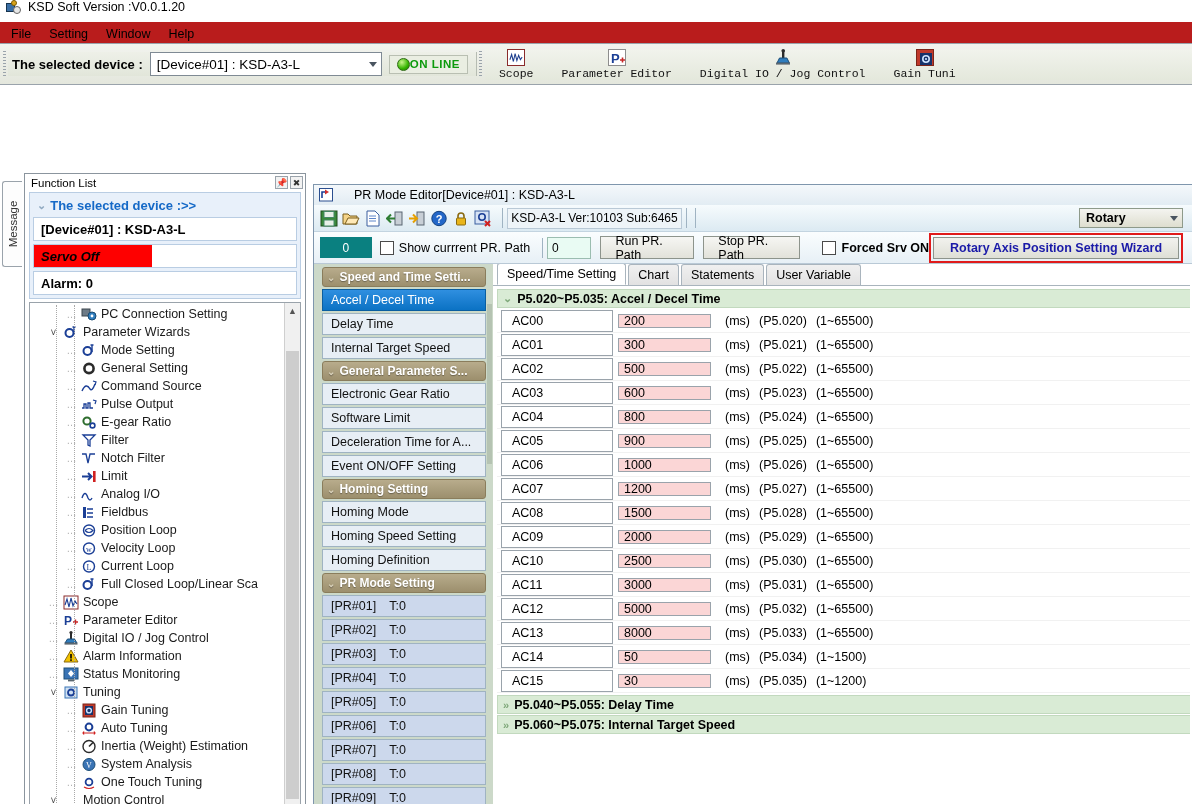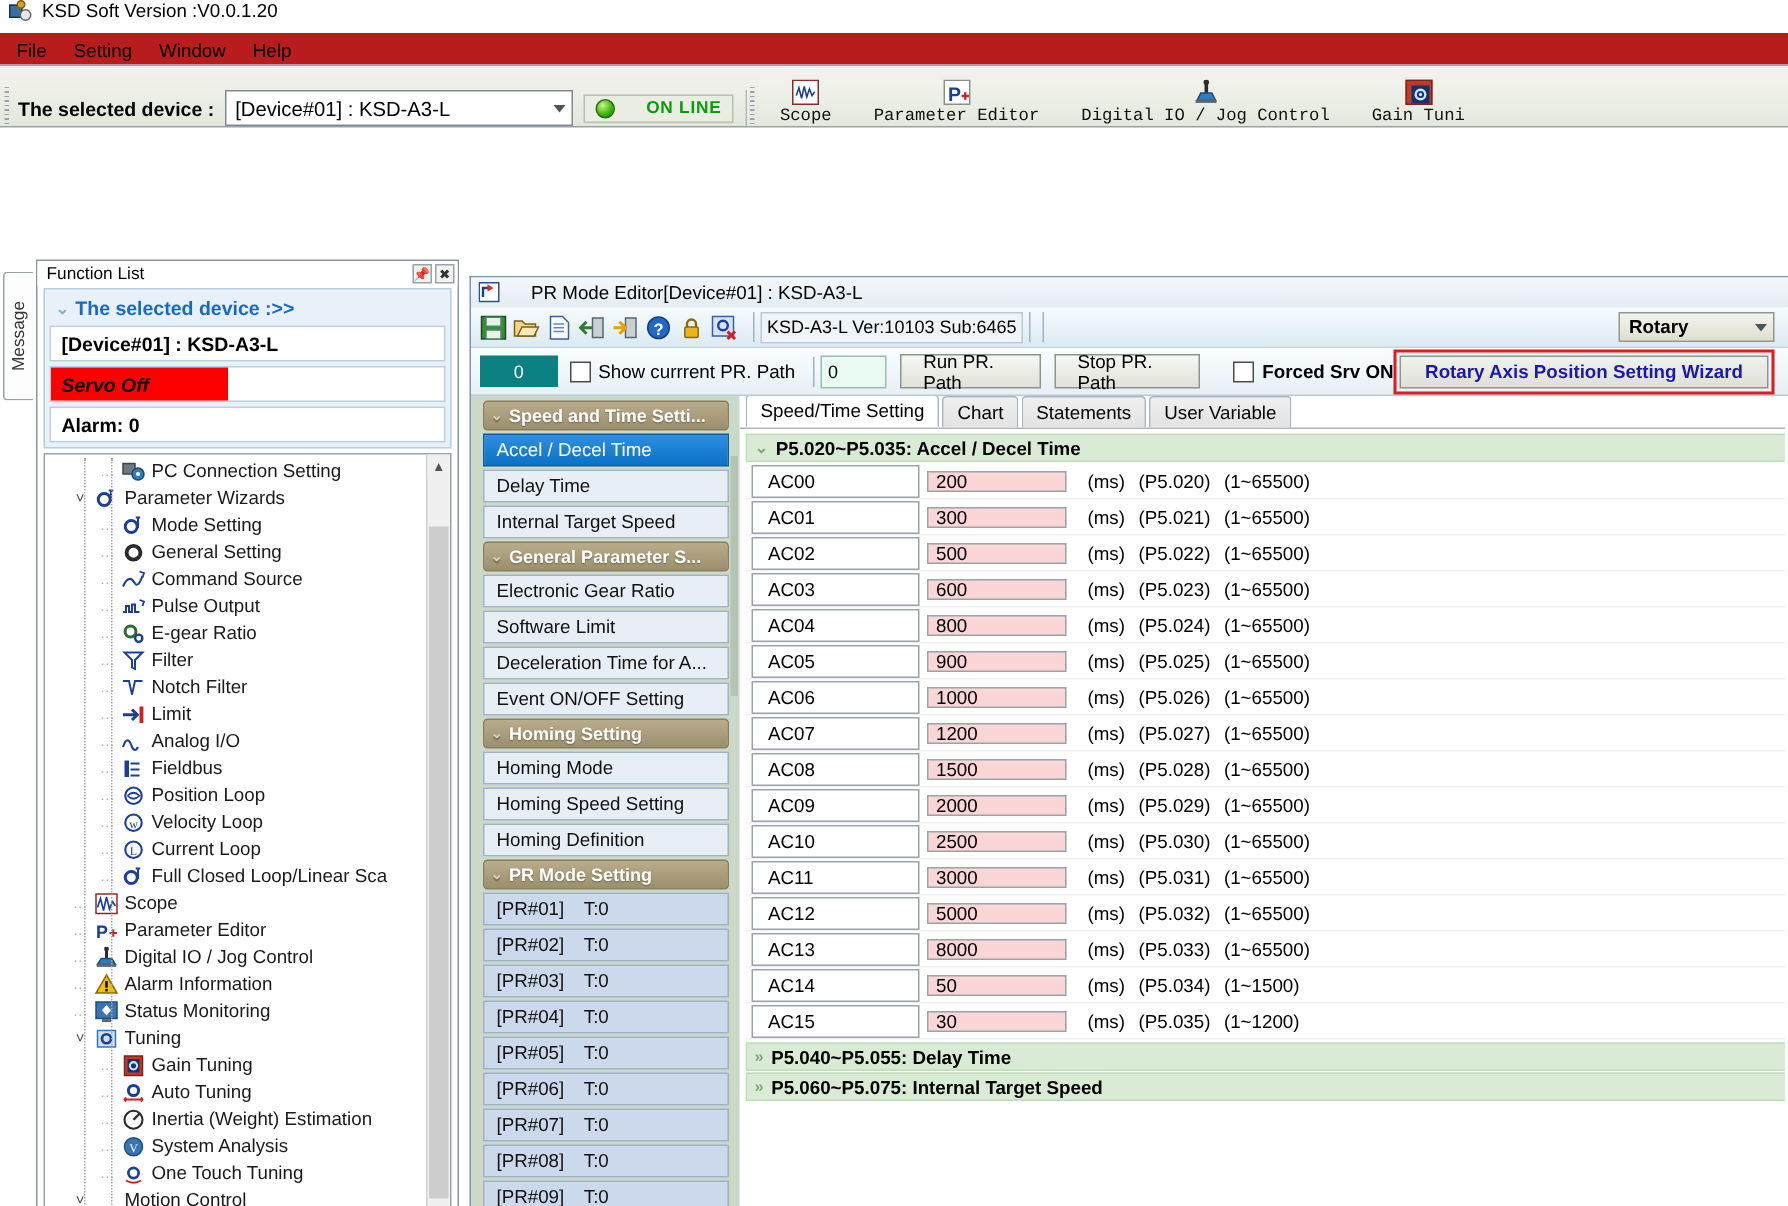--- a/index.html
+++ b/index.html
@@ -33,21 +33,21 @@
     height: 21px; display: flex; align-items: flex-end;
     padding-left: 2px; background: #b91c1c;
   }
   .menubar .mi {
     padding: 2px 9px; font-size: 12.5px; color: #000; cursor: default;
   }
 
   
   .topstrip {
     height: 42px;
-    display: flex; align-items: flex-end;
+    display: flex; align-items: center;
     border-top: 1px solid #9aa3ab;
     border-bottom: 1px solid #9aa3ab;
     background: linear-gradient(#f2f3ee,#e4e7dd);
   }
   .grip {
     width: 8px; display:flex; align-items:center; justify-content:center; flex:none;
   }
   .grip i {
     display:block; width:3px; height:26px;
     background-image: repeating-linear-gradient(to bottom, #9aa3ab 0 1px, transparent 1px 3px);
@@ -63,21 +63,21 @@
   .device-select {
     width: 232px; height: 24px;
     background: #ffffff;
     border: 1px solid #7f8a94;
     display:flex; align-items:center; justify-content:space-between;
     padding: 0 4px 0 6px;
     font-size: 13.5px; color:#000;
   }
   .caret { width:0;height:0;border-left:4px solid transparent;border-right:4px solid transparent;border-top:5px solid #4a5560;}
   .online-box {
-    display:flex; align-items:center; gap:21px;
+    display:flex; align-items:center; gap:0;
     padding: 2px 7px; background:#eaeee2;
     border:1px solid #b9bfb2;
   }
   .led { width:13px;height:13px;border-radius:50%;
     background: radial-gradient(circle at 35% 30%, #c8f58a, #35b400 60%, #1d7800);
     border:1px solid #2d6b13; }
   .online-text { color:#0c9a0c; font-weight:bold; font-size:11.5px; letter-spacing:.5px;}
 
   .toolbuttons {
     flex: 1; display: flex; align-items: center;

